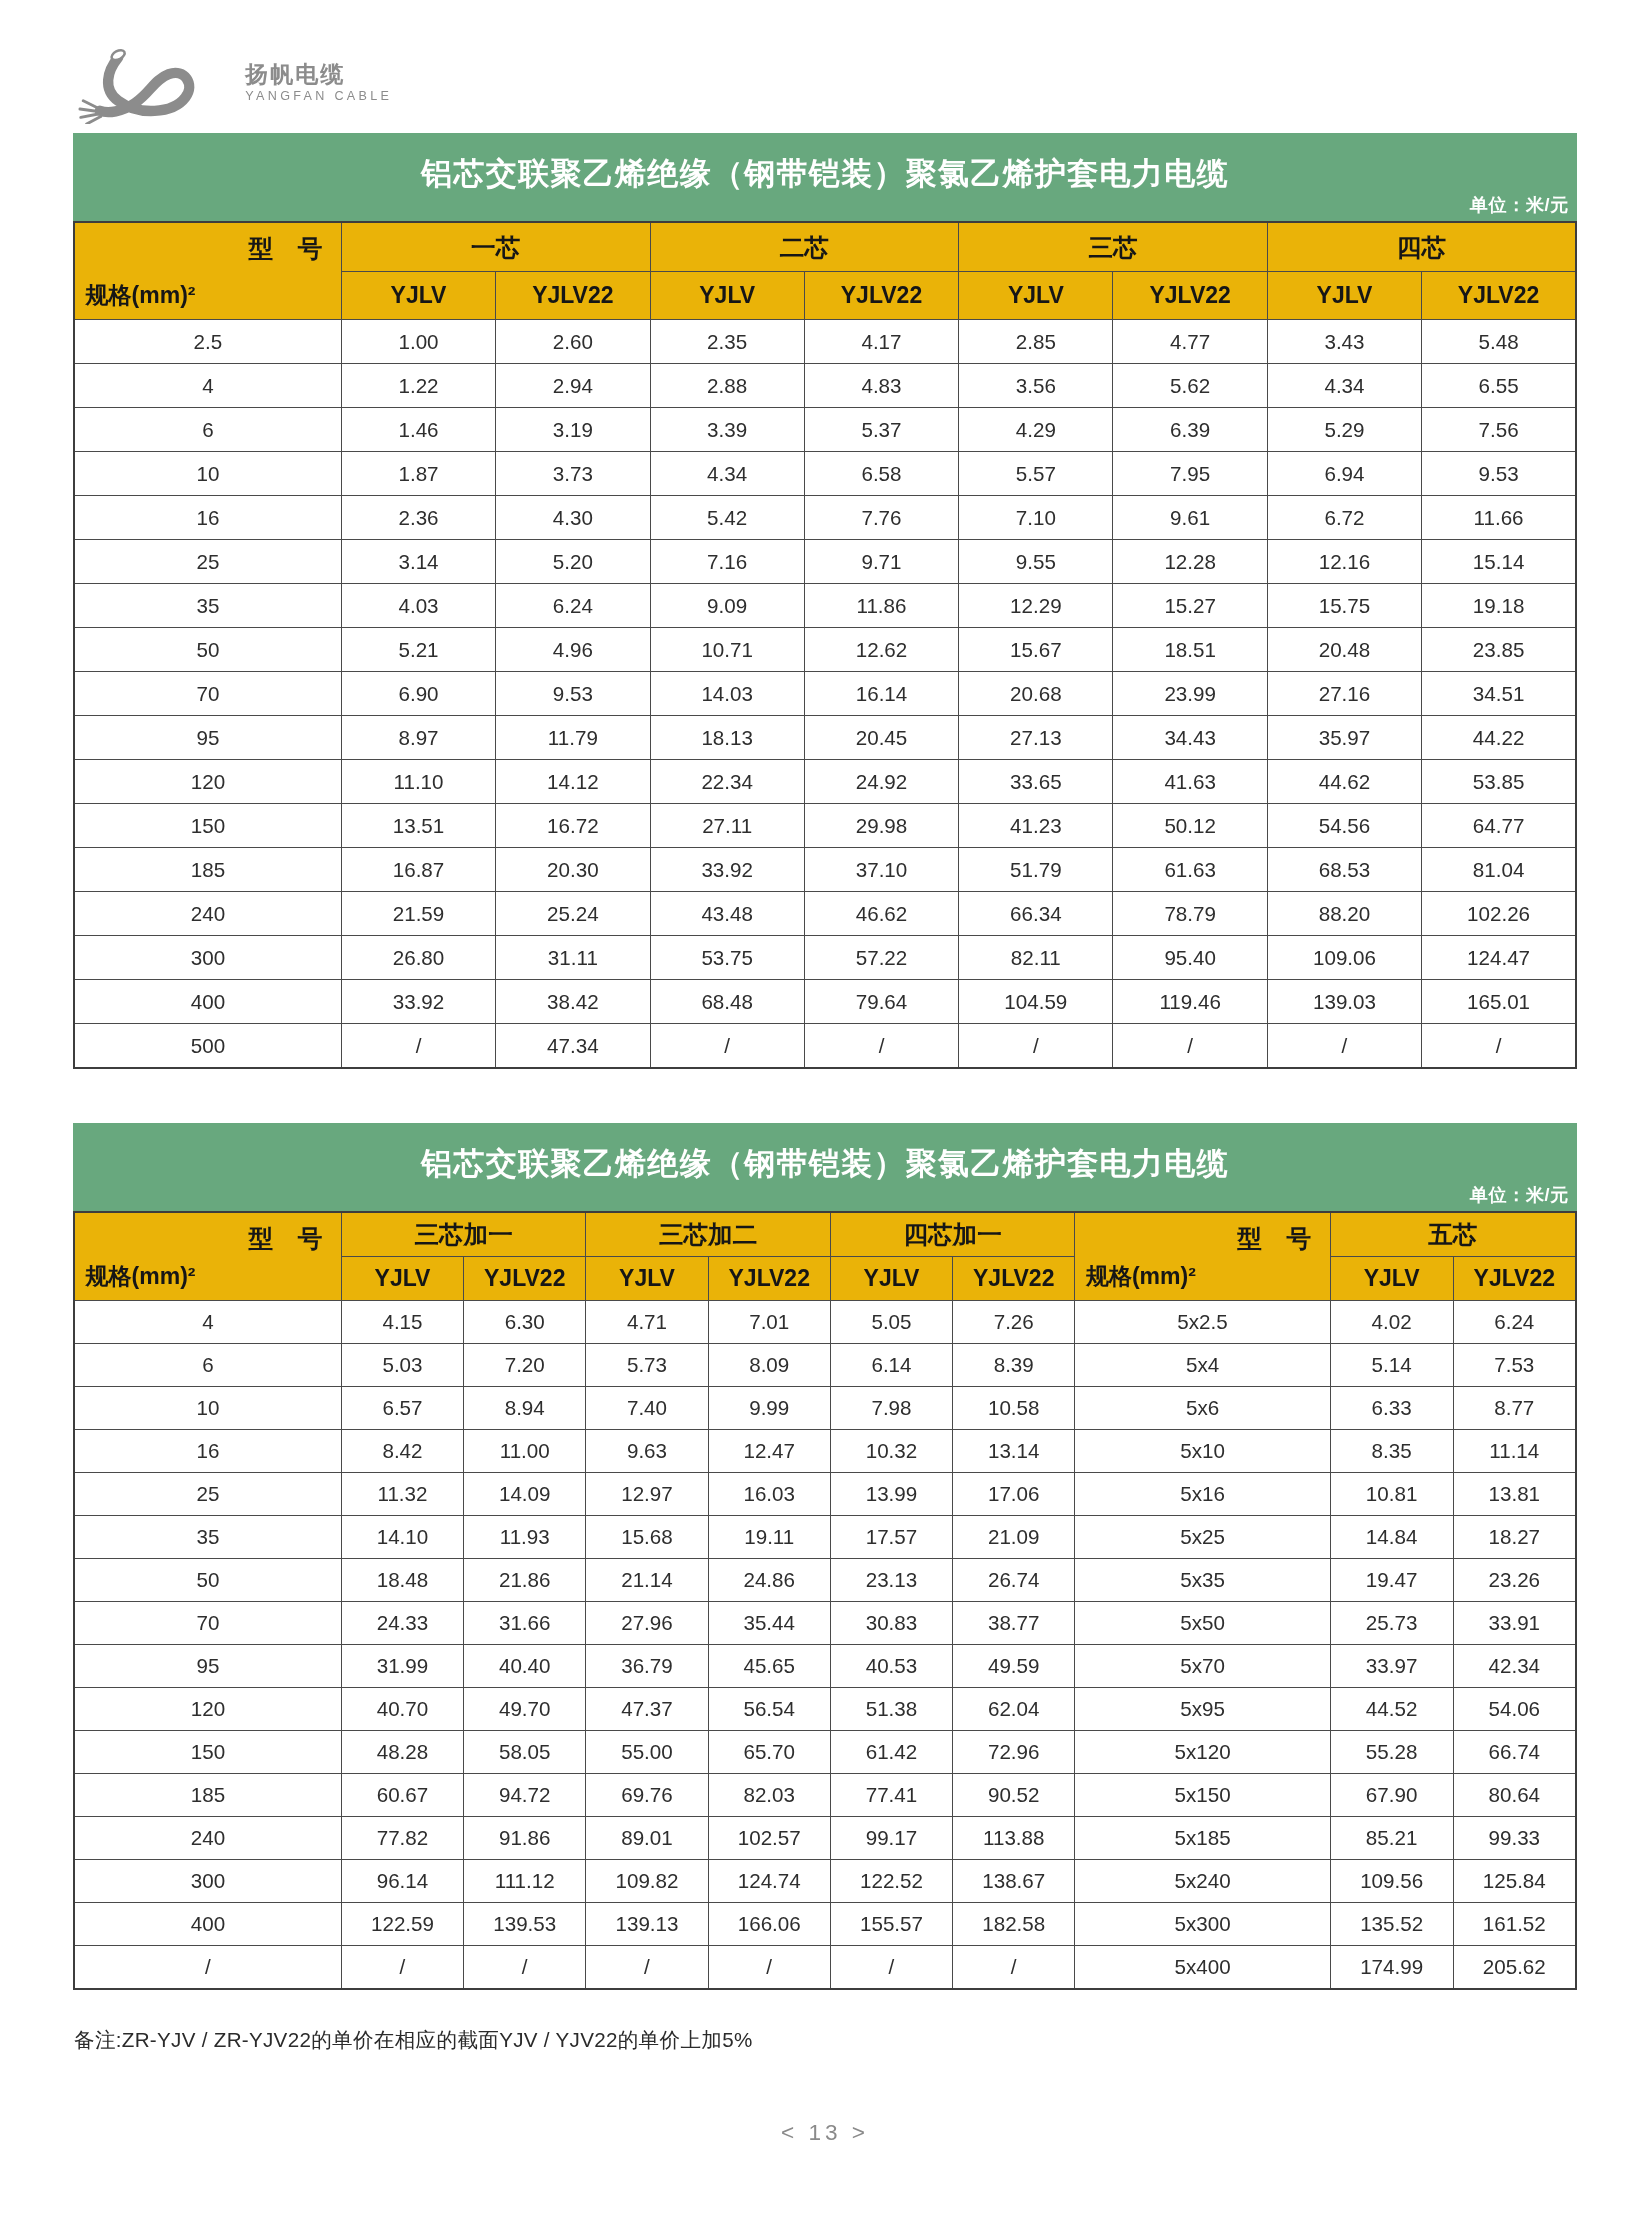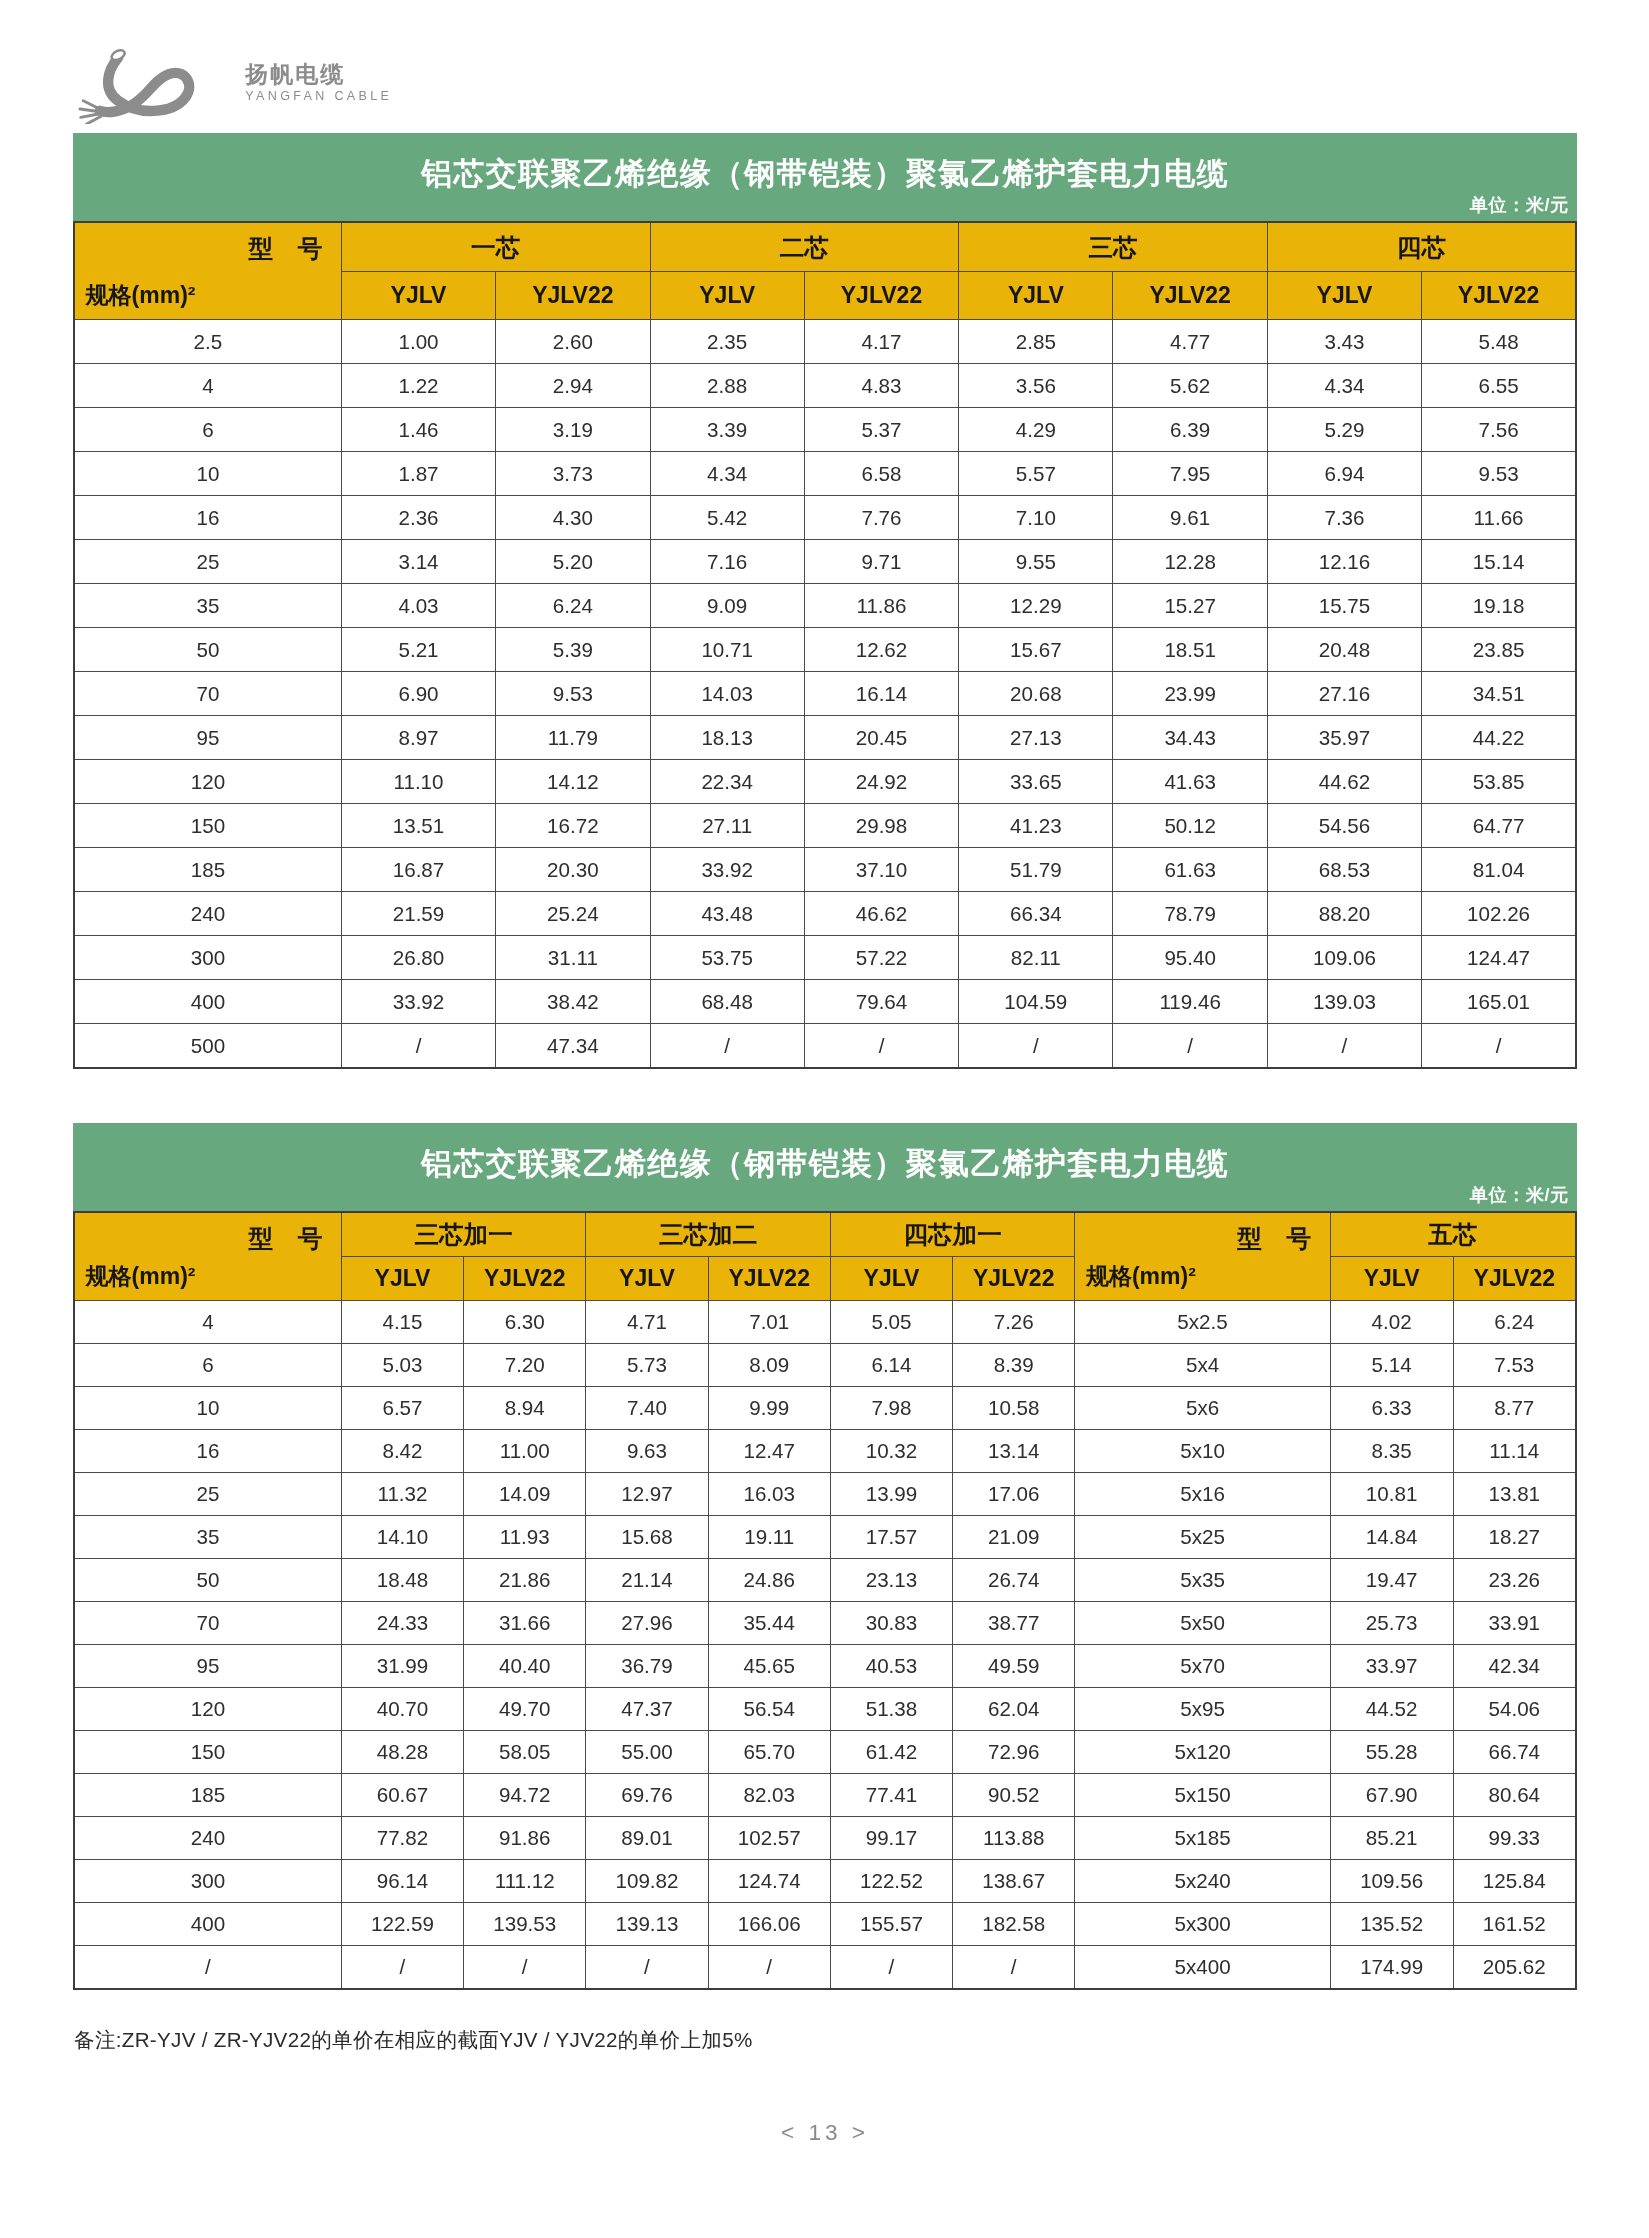--- a/index.html
+++ b/index.html
@@ -160,21 +160,21 @@
             <td>9.53</td>
           </tr>
           <tr>
             <td>16</td>
             <td>2.36</td>
             <td>4.30</td>
             <td>5.42</td>
             <td>7.76</td>
             <td>7.10</td>
             <td>9.61</td>
-            <td>7.36</td>
+            <td>6.72</td>
             <td>11.66</td>
           </tr>
           <tr>
             <td>25</td>
             <td>3.14</td>
             <td>5.20</td>
             <td>7.16</td>
             <td>9.71</td>
             <td>9.55</td>
             <td>12.28</td>
@@ -188,21 +188,21 @@
             <td>9.09</td>
             <td>11.86</td>
             <td>12.29</td>
             <td>15.27</td>
             <td>15.75</td>
             <td>19.18</td>
           </tr>
           <tr>
             <td>50</td>
             <td>5.21</td>
-            <td>5.39</td>
+            <td>4.96</td>
             <td>10.71</td>
             <td>12.62</td>
             <td>15.67</td>
             <td>18.51</td>
             <td>20.48</td>
             <td>23.85</td>
           </tr>
           <tr>
             <td>70</td>
             <td>6.90</td>

